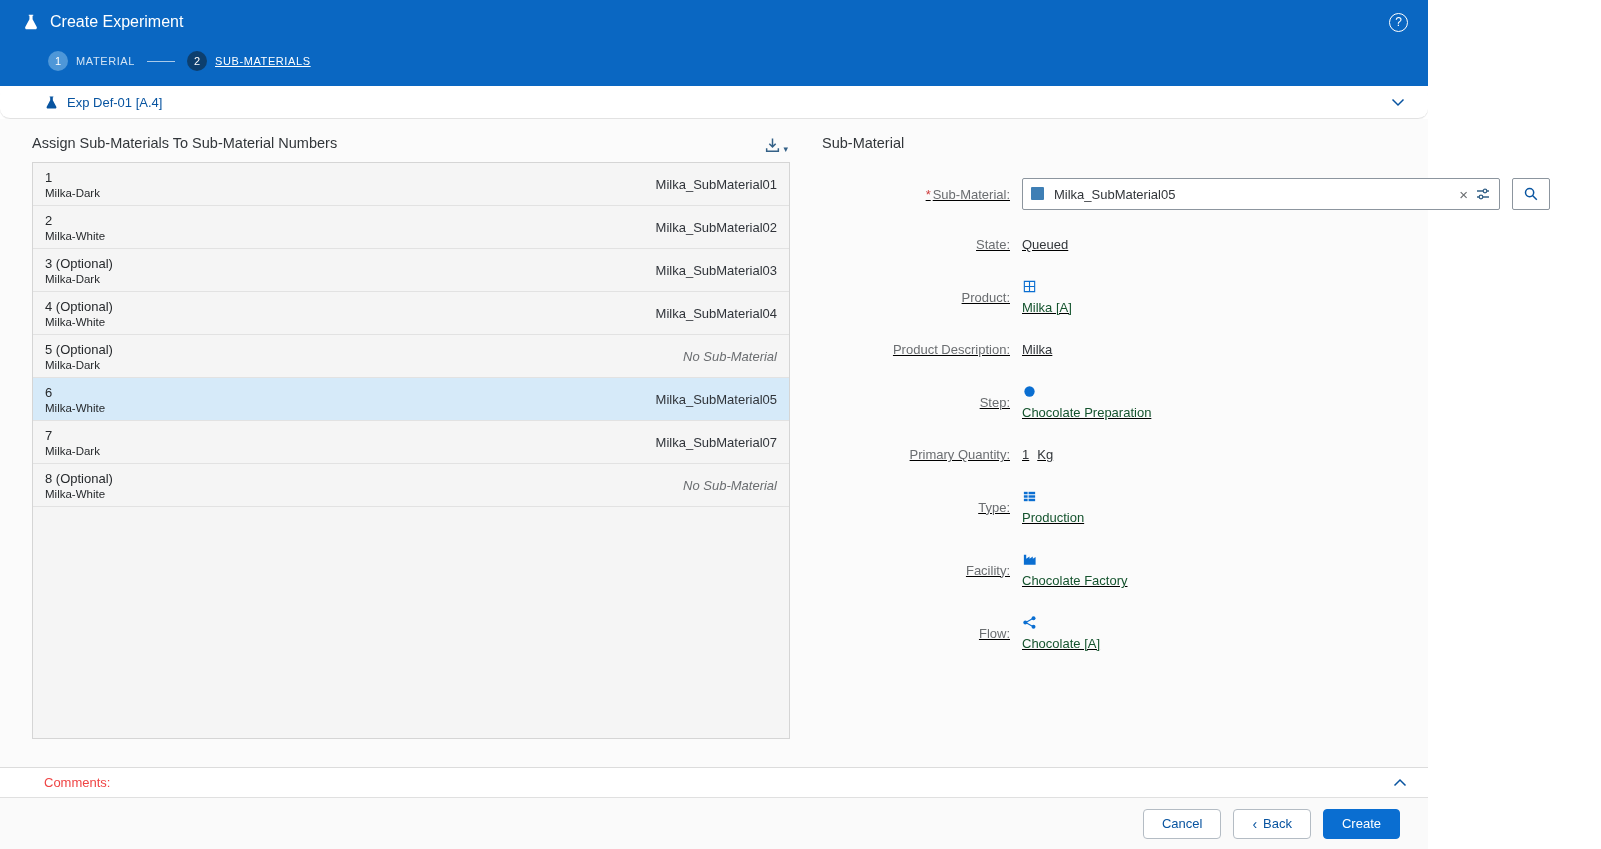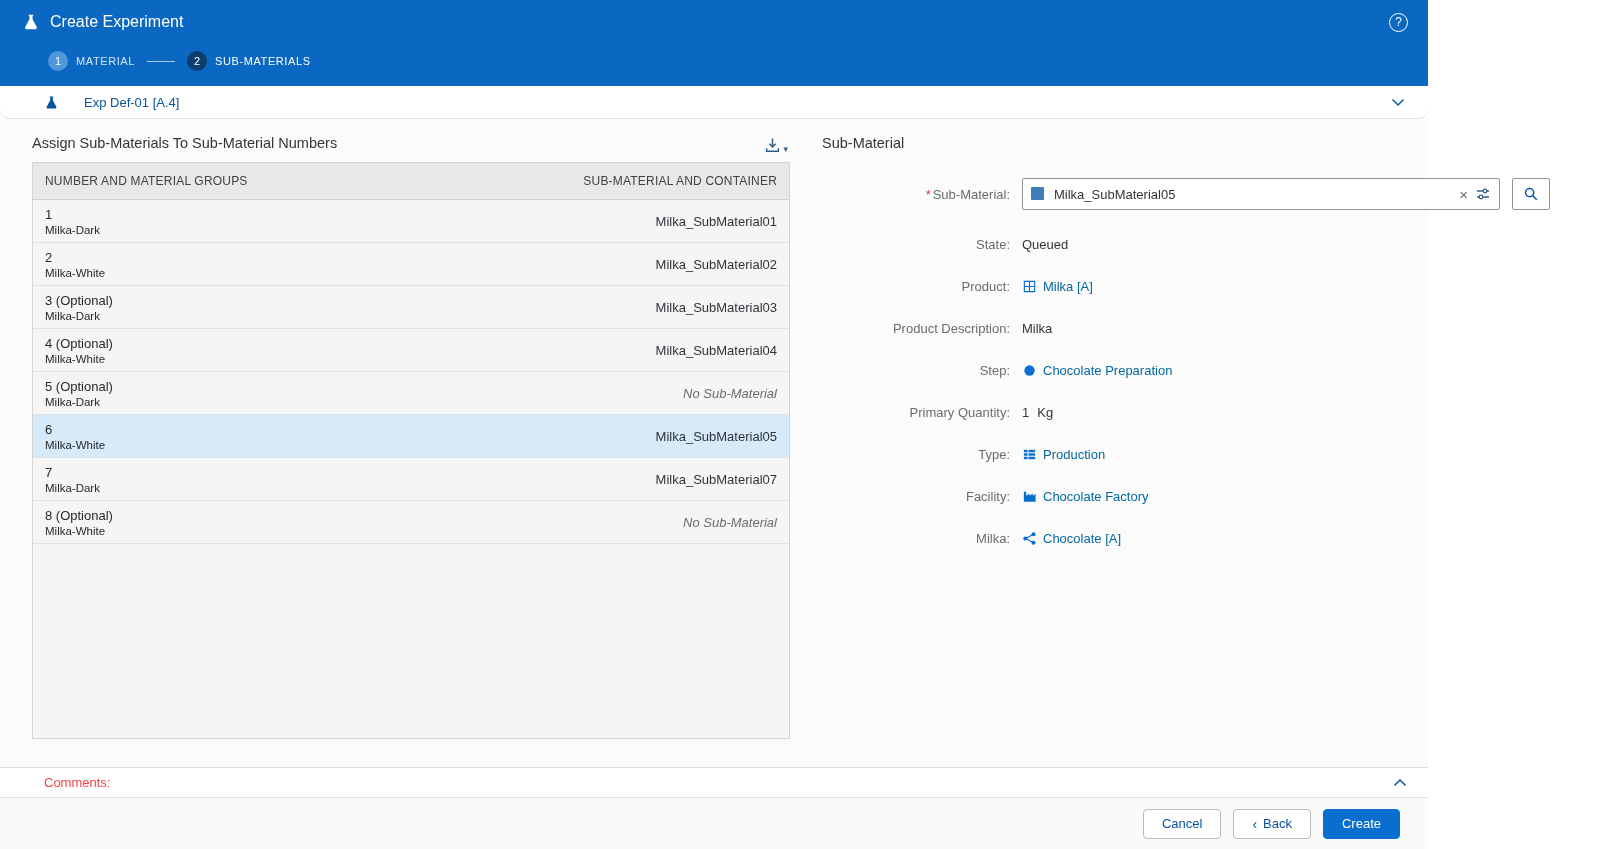--- a/index.html
+++ b/index.html
@@ -13,25 +13,25 @@
   .shell-title { font-size:16px; font-weight:400; }
   .help-btn { margin-left:auto; width:19px; height:19px; border:1.5px solid #fff; border-radius:50%; display:flex; align-items:center; justify-content:center; font-size:12px; cursor:pointer; }
 
   .steps { display:flex; align-items:center; height:42px; padding:0 0 8px 48px; }
   .step { display:flex; align-items:center; gap:8px; cursor:pointer; }
   .step-circle { width:20px; height:20px; border-radius:50%; display:flex; align-items:center; justify-content:center; font-size:11px; color:#fff; }
   .step-circle.inactive { background:#4e97d8; }
   .step-circle.active { background:#0d3f6e; }
   .step-label { font-size:11px; letter-spacing:.6px; }
   .step-label.inactive { color:rgba(255,255,255,.82); }
-  .step-label.active { color:#fff; }
+  .step-label.active { color:#fff;text-decoration:underline; }
   .step-line { width:28px; height:1px; background:rgba(255,255,255,.65); margin:0 12px; }
 
   
-  .exp-bar { height:33px; background:#fff; border-bottom:1px solid #e2e2e2; display:flex; align-items:center; padding:0 22px 0 44px; gap:25px; color:#0854a0; font-size:13px; cursor:pointer; box-shadow:0 1px 0 rgba(0,0,0,.04); flex-shrink:0;border-radius:10px; }
+  .exp-bar { height:33px; background:#fff; border-bottom:1px solid #e2e2e2; display:flex; align-items:center; padding:0 22px 0 44px; gap:8px; color:#0854a0; font-size:13px; cursor:pointer; box-shadow:0 1px 0 rgba(0,0,0,.04); flex-shrink:0;border-radius:10px; }
   .exp-flask { width:15px; height:15px; display:flex; align-items:center; color:#0854a0; }
   .exp-chevron { margin-left:auto; width:16px; height:16px; color:#0854a0; }
 
   
   .content { flex:1; min-height:0; display:flex; background:#fbfbfb; }
 
   .left { width:790px; flex-shrink:0; padding:16px 0 28px 32px; display:flex; flex-direction:column; }
   .left-head { display:flex; justify-content:space-between; align-items:flex-start; margin-bottom:6px; }
   .panel-title { font-size:14.5px; font-weight:400; color:#32363a; }
   .export-btn { background:none; border:none; color:#346187; display:flex; align-items:flex-end; gap:2px; cursor:pointer; padding:2px; }
@@ -42,26 +42,26 @@
   .t-head { display:flex; justify-content:space-between; background:#e8e8e8; border-bottom:1px solid #d0d0d0; padding:11px 12px; font-size:12px; color:#3f4245; letter-spacing:.2px; }
   .t-row { display:flex; justify-content:space-between; align-items:center; padding:5px 12px; border-bottom:1px solid #e2e2e2; min-height:43px; cursor:pointer; }
   .t-row.selected { background:#d6eaf9; }
   .row-num { font-size:13px; color:#26292c; }
   .row-grp { font-size:11.5px; color:#26292c; margin-top:2px; }
   .cell-right { font-size:13px; color:#30343a; }
   .cell-right.empty { font-style:italic; color:#6a6d70; }
   .t-fill { flex:1; }
 
   .right { flex:1; padding:16px 46px 0 32px; }
-  .form { margin-top:27px; }
+  .form { margin-top:27px;text-decoration:underline; }
   .f-row { display:flex; align-items:center; margin-bottom:27px; }
   .f-row label { width:188px; text-align:right; font-size:13px; color:#6a6d70; flex-shrink:0; }
   .req { color:#ce3b3b; margin-right:2px; }
   .f-value { margin-left:12px; font-size:13px; color:#32363a; display:flex; align-items:center; gap:6px; }
-  .link { color:#0369a1; display:flex; align-items:flex-start; gap:6px; cursor:pointer; }
+  .link { color:#14532d; display:flex; align-items:flex-start; gap:6px; cursor:pointer;flex-direction:column; }
   .f-icon { width:15px; height:15px; display:flex; align-items:center; color:#0a6ed1; flex-shrink:0; }
 
   .input-wrap { position:relative; width:478px; height:32px; }
   .input-wrap input { width:100%; height:100%; border:1px solid #8c959e; border-radius:2px; padding:0 56px 0 31px; font-size:13px; color:#32363a; background:#fff; font-family:inherit; }
   .sq-icon { position:absolute; left:9px; top:9px; width:13px; height:13px; background:#3f7fb5; border-radius:1px; }
   .clear-x { position:absolute; right:32px; top:0; height:32px; display:flex; align-items:center; color:#6a6d70; font-size:15px; cursor:pointer; }
   .vh-icon { position:absolute; right:9px; top:8px; width:16px; height:16px; color:#346187; cursor:pointer; }
   .search-btn { width:38px; height:32px; border:1px solid #8c959e; border-radius:2px; background:#fff; color:#0854a0; display:flex; align-items:center; justify-content:center; margin-left:6px; cursor:pointer; }
   .search-btn svg { width:16px; height:16px; }
 
@@ -126,24 +126,20 @@
         <button class="export-btn">
           <svg viewBox="0 0 16 16" fill="none" stroke="currentColor" stroke-width="1.4">
               <path d="M8 1.5v7.5M5 6.3L8 9.3l3-3"></path>
               <path d="M2.5 10.5v3h11v-3"></path>
             </svg>
           <span class="export-caret">▾</span>
         </button>
       </div>
 
       <div class="table">
-        <div class="t-head">
-          <span>NUMBER AND MATERIAL GROUPS</span>
-          <span>SUB-MATERIAL AND CONTAINER</span>
-        </div>
 
         <div class="t-row">
           <div>
             <div class="row-num">1</div>
             <div class="row-grp">Milka-Dark</div>
           </div>
           <div class="cell-right">Milka_SubMaterial01</div>
         </div>
 
         <div class="t-row">
@@ -313,21 +309,21 @@
                 <svg viewBox="0 0 16 16" fill="currentColor">
                     <path d="M2 13.5V3h2.5v4.2L8 4.8v2.4l3.5-2.4v2.4l3-2v8.3z"></path>
                   </svg>
               </span>
               <span>Chocolate Factory</span>
             </span>
           </div>
         </div>
 
         <div class="f-row">
-          <label>Milka:</label>
+          <label>Flow:</label>
           <div class="f-value">
             <span class="link">
               <span class="f-icon">
                 <svg viewBox="0 0 16 16">
                     <g stroke="currentColor" stroke-width="1.2" fill="none">
                       <path d="M4 8l8-4.5M4 8l8 4.5"></path>
                     </g>
                     <circle cx="3.5" cy="8" r="2.1" fill="currentColor"></circle>
                     <circle cx="12.3" cy="3.4" r="2.1" fill="currentColor"></circle>
                     <circle cx="12.3" cy="12.6" r="2.1" fill="currentColor"></circle>

